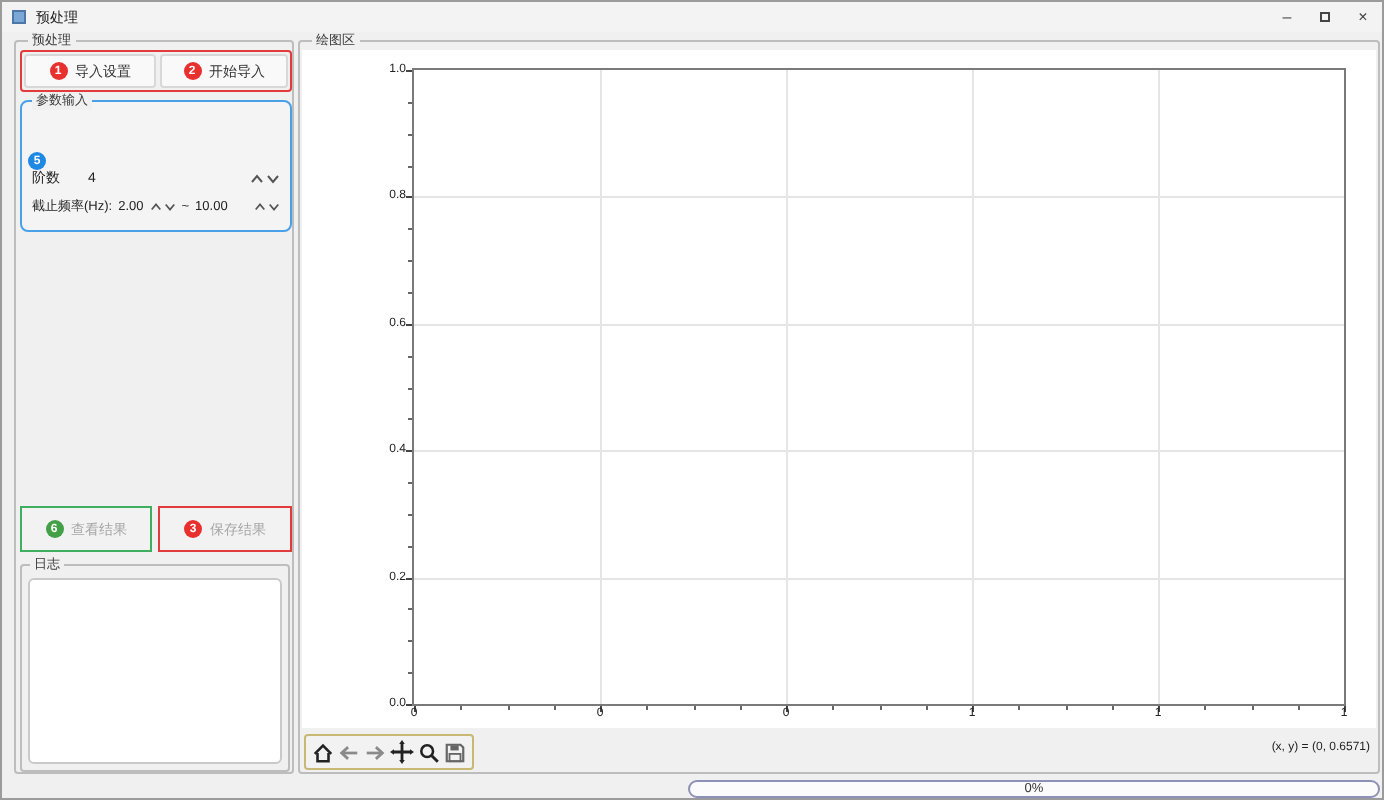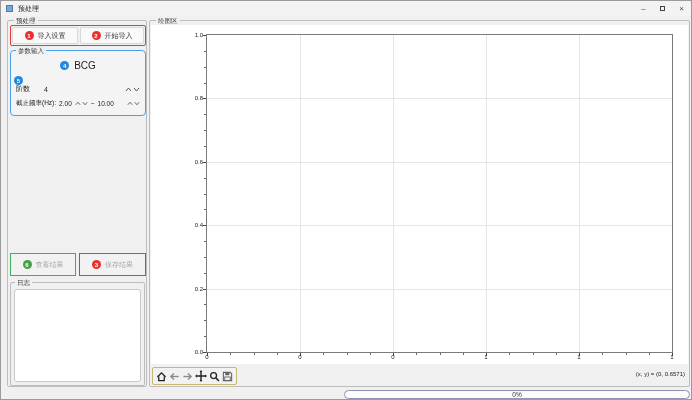--- a/index.html
+++ b/index.html
@@ -99,24 +99,20 @@
       <span class="lbl">导入设置</span>
     </div>
     <div class="import-btn" style="left:69px; width:64px;">
       <span class="badge badge-red">2</span>
       <span class="lbl">开始导入</span>
     </div>
   </div>
 
   <div class="annot blue-border param-box" style="left:9px; top:49px; width:136px; height:66px;">
     <span class="group-label" style="left:5px; top:-5px;">参数输入</span>
-    <div class="signal-row">
-      <span class="badge badge-blue">4</span>
-      <span class="signal-name">BCG</span>
-    </div>
     <span class="badge badge-blue param-badge5">5</span>
 
     <div class="param-row row-order">
       <span style="width:28px;">阶数</span>
       <span class="spin-val">4</span>
       <span class="spacer"></span>
       <span class="spin-arrows">
         <svg width="7" height="5" viewBox="0 0 7 5">
             <polyline points="1,4 3.5,1 6,4" fill="none" stroke="#555" stroke-width="1"></polyline>
           </svg>

